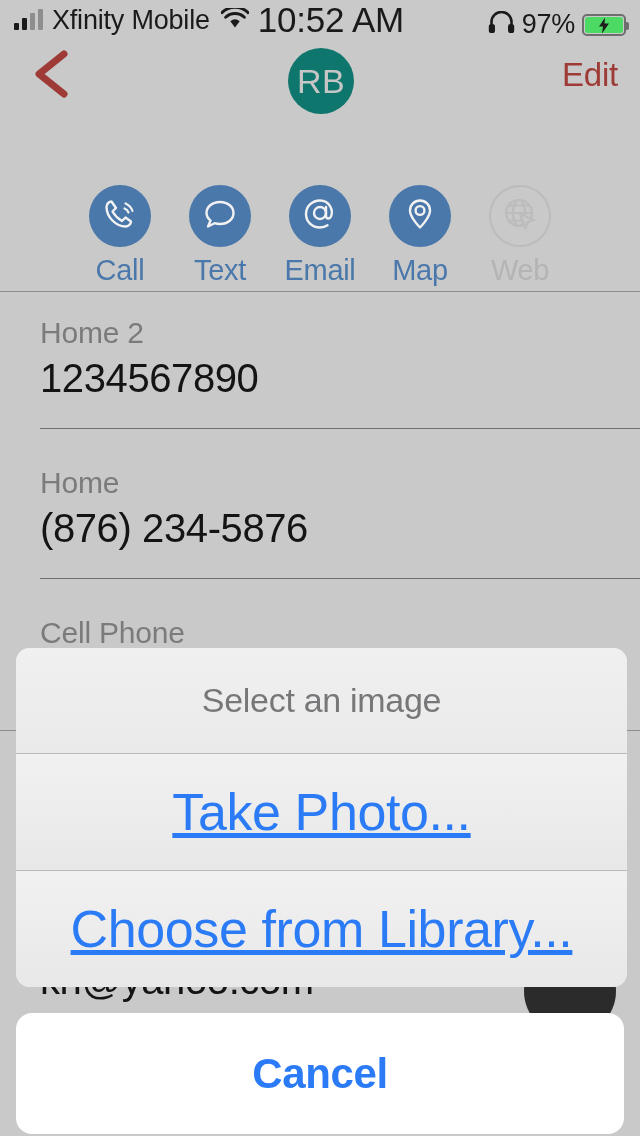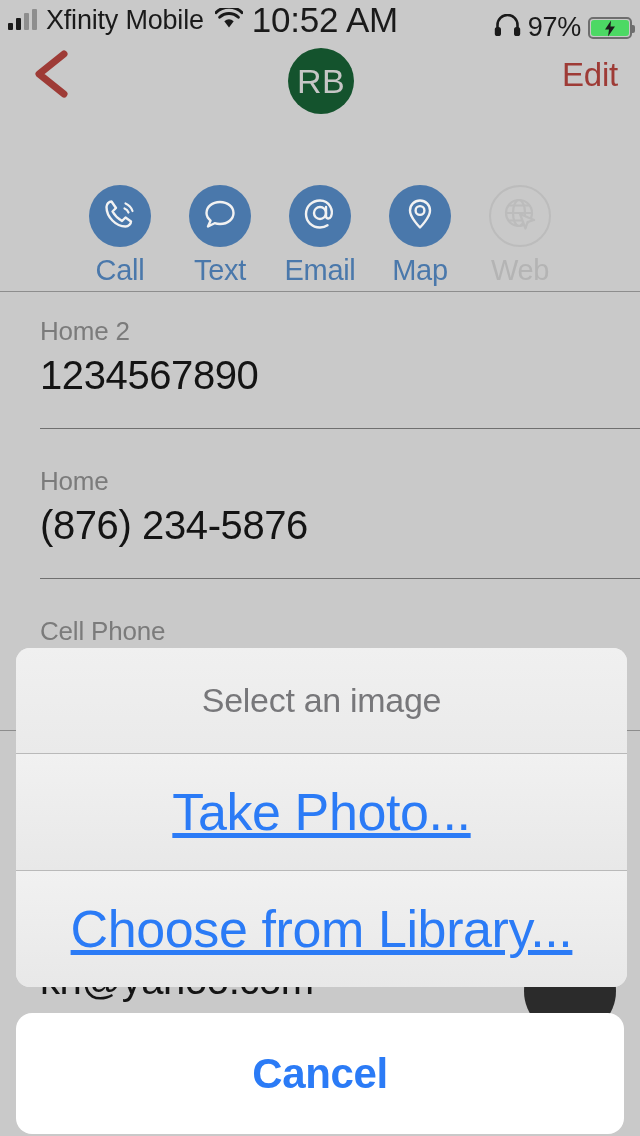--- a/index.html
+++ b/index.html
@@ -22,22 +22,22 @@
     overflow: hidden;
   }
 
   
   .status-bar {
     position: absolute;
     top: 0; left: 0;
     width: 640px;
     height: 40px;
     display: flex;
-    align-items: flex-start;
-    padding: 0 8px;
+    align-items: flex-end;
+    padding: 0 14px;
     box-sizing: border-box;
     font-size: 26px;
     color: #1a1a1a;
   }
   .status-left {
     display: flex;
     align-items: center;
     gap: 9px;
   }
   .signal-bars {
@@ -120,21 +120,21 @@
     position: absolute;
     left: 28px; top: 8px;
     width: 46px; height: 52px;
     cursor: pointer;
   }
   .nav-avatar {
     position: absolute;
     left: 288px; top: 8px;
     width: 66px; height: 66px;
     border-radius: 50%;
-    background: #14532d;
+    background: #0f766e;
     display: flex;
     align-items: center;
     justify-content: center;
     color: #c6c6c6;
     font-size: 34px;
     letter-spacing: 0.5px;
   }
   .edit-btn {
     position: absolute;
     right: 22px; top: 16px;
@@ -200,21 +200,21 @@
     background: #8d8d8d;
   }
 
   
   .field {
     position: absolute;
     left: 0;
     width: 640px;
   }
   .field-label {
-    font-size: 26px;
+    font-size: 30px;
     color: #7b7b7b;
     padding-left: 40px;
     letter-spacing: -0.2px;
   }
   .field-value {
     font-size: 40px;
     color: #141414;
     padding-left: 40px;
     margin-top: 6px;
     letter-spacing: -0.4px;

